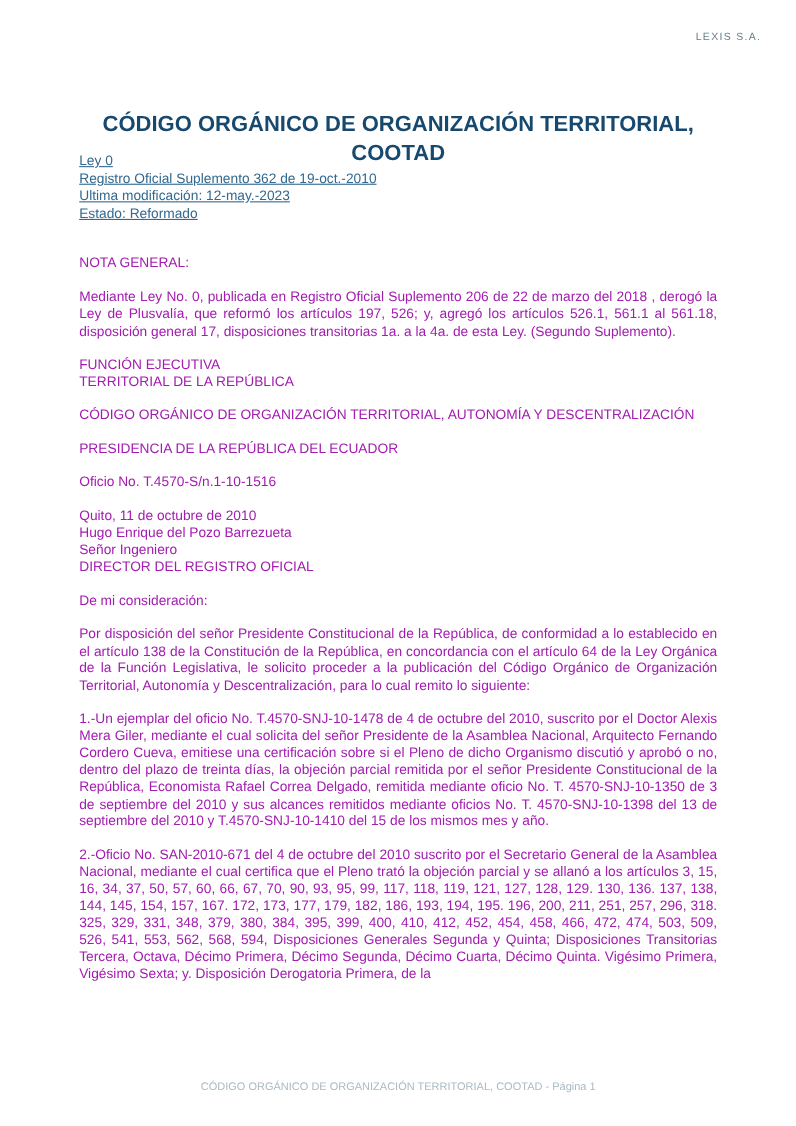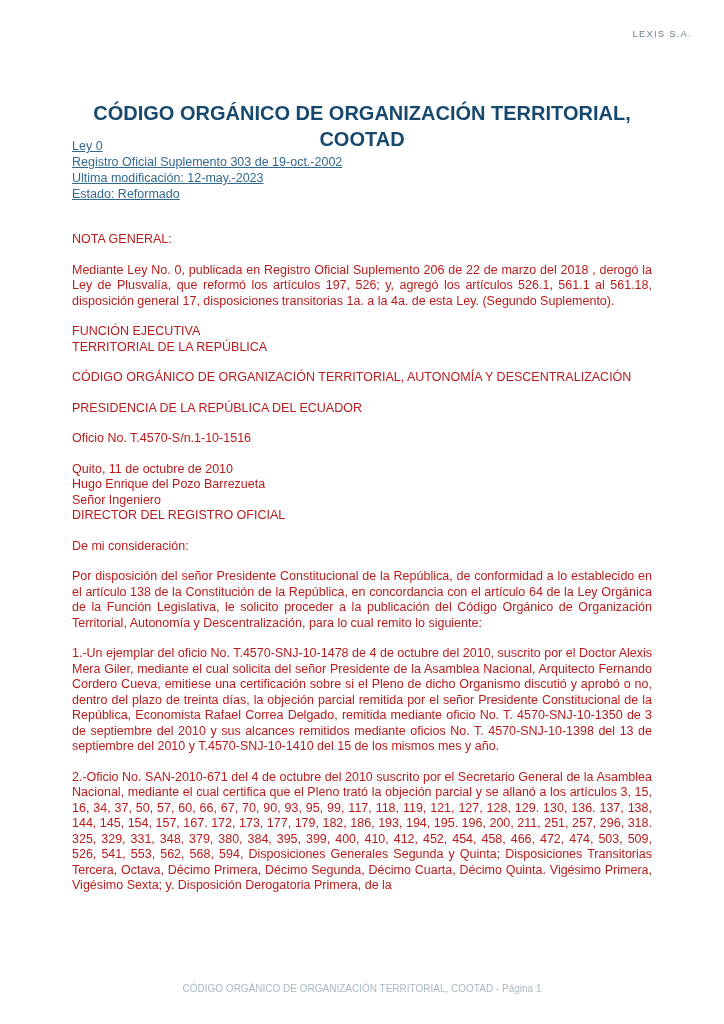--- a/index.html
+++ b/index.html
@@ -51,21 +51,21 @@
     color: #32698f;
     text-decoration: underline;
   }
   .content {
     position: absolute;
     top: 232px;
     left: 72px;
     width: 580px;
     font-size: 12.5px;
     line-height: 15.5px;
-    color: #b91c1c;
+    color: #a21caf;
   }
   .block { margin: 0 0 15px 0; }
   .block:last-child { margin-bottom: 0; }
   .para { text-align: justify; }
   .line { display: block; }
   .footer {
     position: absolute;
     top: 982px;
     left: 0;
     width: 724px;
@@ -79,21 +79,21 @@
 <body>
 
 <div class="page">
 
   <div class="brand">LEXIS S.A.</div>
 
   <div class="doc-title">CÓDIGO ORGÁNICO DE ORGANIZACIÓN TERRITORIAL, COOTAD</div>
 
   <div class="meta">
     <span class="line">Ley 0</span>
-    <span class="line">Registro Oficial Suplemento 303 de 19-oct.-2002</span>
+    <span class="line">Registro Oficial Suplemento 362 de 19-oct.-2010</span>
     <span class="line">Ultima modificación: 12-may.-2023</span>
     <span class="line">Estado: Reformado</span>
   </div>
 
   <div class="content">
 
     <div class="block">NOTA GENERAL:</div>
 
     <div class="block para">Mediante Ley No. 0, publicada en Registro Oficial Suplemento 206 de 22 de marzo del 2018 , derogó la Ley de Plusvalía, que reformó los artículos 197, 526; y, agregó los artículos 526.1, 561.1 al 561.18, disposición general 17, disposiciones transitorias 1a. a la 4a. de esta Ley. (Segundo Suplemento).</div>
 

